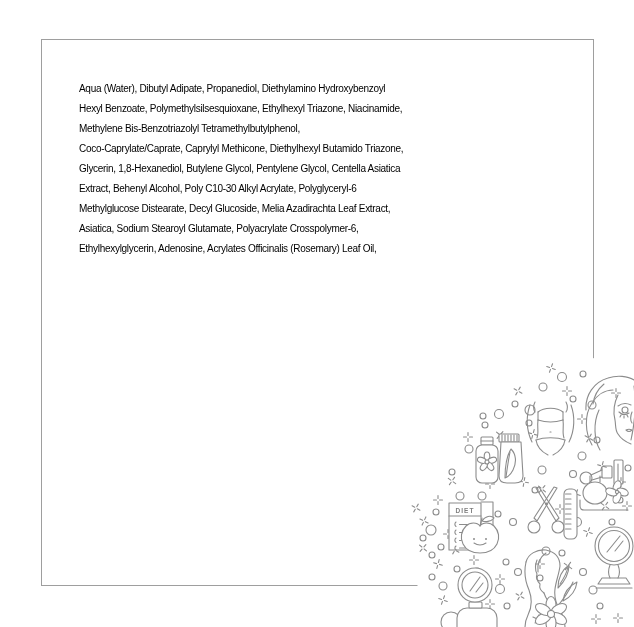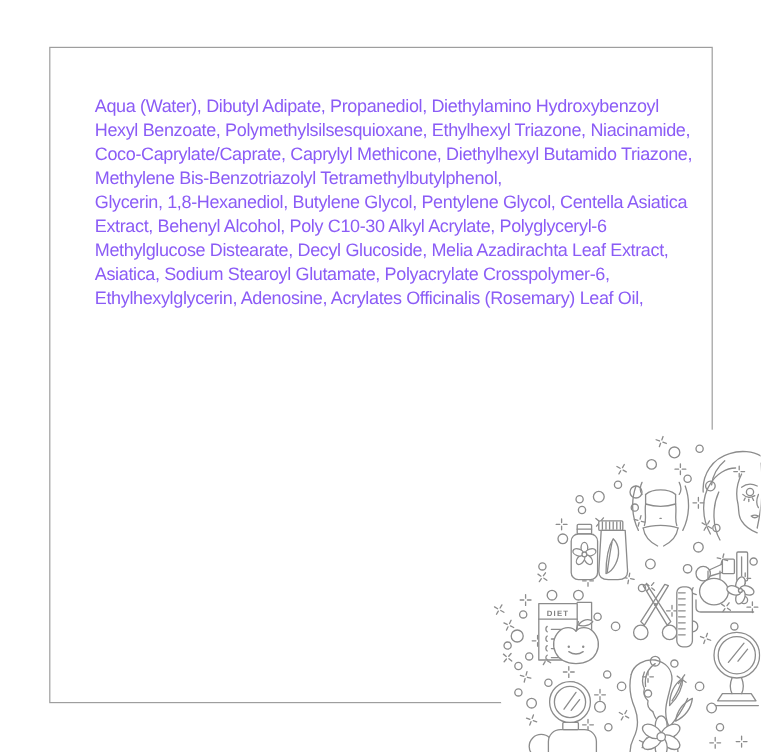--- a/index.html
+++ b/index.html
@@ -8,44 +8,44 @@
     overflow:hidden;font-family:"Liberation Sans",sans-serif;
   }
   .card{
     position:absolute;left:41px;top:39px;width:553px;height:547px;
     border:1px solid #9e9e9e;box-sizing:border-box;background:#ffffff;
   }
   .ingredients{
     position:absolute;left:79px;top:79px;width:512px;
   }
   .ing-line{
-    height:20px;line-height:20px;font-size:15px;letter-spacing:-0.3px;
-    color:#8b5cf6;white-space:nowrap;
+    height:20px;line-height:20px;font-size:10px;letter-spacing:-0.3px;
+    color:#000000;white-space:nowrap;
   }
   .illustration{position:absolute;left:390px;top:350px;}
   .ln{fill:none;stroke:#8c8c8c;stroke-width:1.1;stroke-linecap:round;stroke-linejoin:round;}
   .fw{fill:#ffffff;stroke:#8c8c8c;stroke-width:1.1;stroke-linecap:round;stroke-linejoin:round;}
   .dotfill{fill:#8c8c8c;stroke:none;}
   .diet-text{
     font-family:"Liberation Sans",sans-serif;font-size:6.5px;font-weight:bold;
     fill:#7f7f7f;letter-spacing:1px;text-anchor:middle;
   }
 </style>
 </head>
 <body>
 
 <div class="canvas">
 
   <div class="card"></div>
 
   <div class="ingredients">
     <div class="ing-line">Aqua (Water), Dibutyl Adipate, Propanediol, Diethylamino Hydroxybenzoyl</div>
     <div class="ing-line">Hexyl Benzoate, Polymethylsilsesquioxane, Ethylhexyl Triazone, Niacinamide,</div>
+    <div class="ing-line">Methylene Bis-Benzotriazolyl Tetramethylbutylphenol,</div>
     <div class="ing-line">Coco-Caprylate/Caprate, Caprylyl Methicone, Diethylhexyl Butamido Triazone,</div>
-    <div class="ing-line">Methylene Bis-Benzotriazolyl Tetramethylbutylphenol,</div>
     <div class="ing-line">Glycerin, 1,8-Hexanediol, Butylene Glycol, Pentylene Glycol, Centella Asiatica</div>
     <div class="ing-line">Extract, Behenyl Alcohol, Poly C10-30 Alkyl Acrylate, Polyglyceryl-6</div>
     <div class="ing-line">Methylglucose Distearate, Decyl Glucoside, Melia Azadirachta Leaf Extract,</div>
     <div class="ing-line">Asiatica, Sodium Stearoyl Glutamate, Polyacrylate Crosspolymer-6,</div>
     <div class="ing-line">Ethylhexylglycerin, Adenosine, Acrylates Officinalis (Rosemary) Leaf Oil,</div>
   </div>
 
   <svg class="illustration" width="244" height="277" viewBox="0 0 244 277">
 
     <circle cx="210" cy="195" r="187" fill="#ffffff"></circle>

